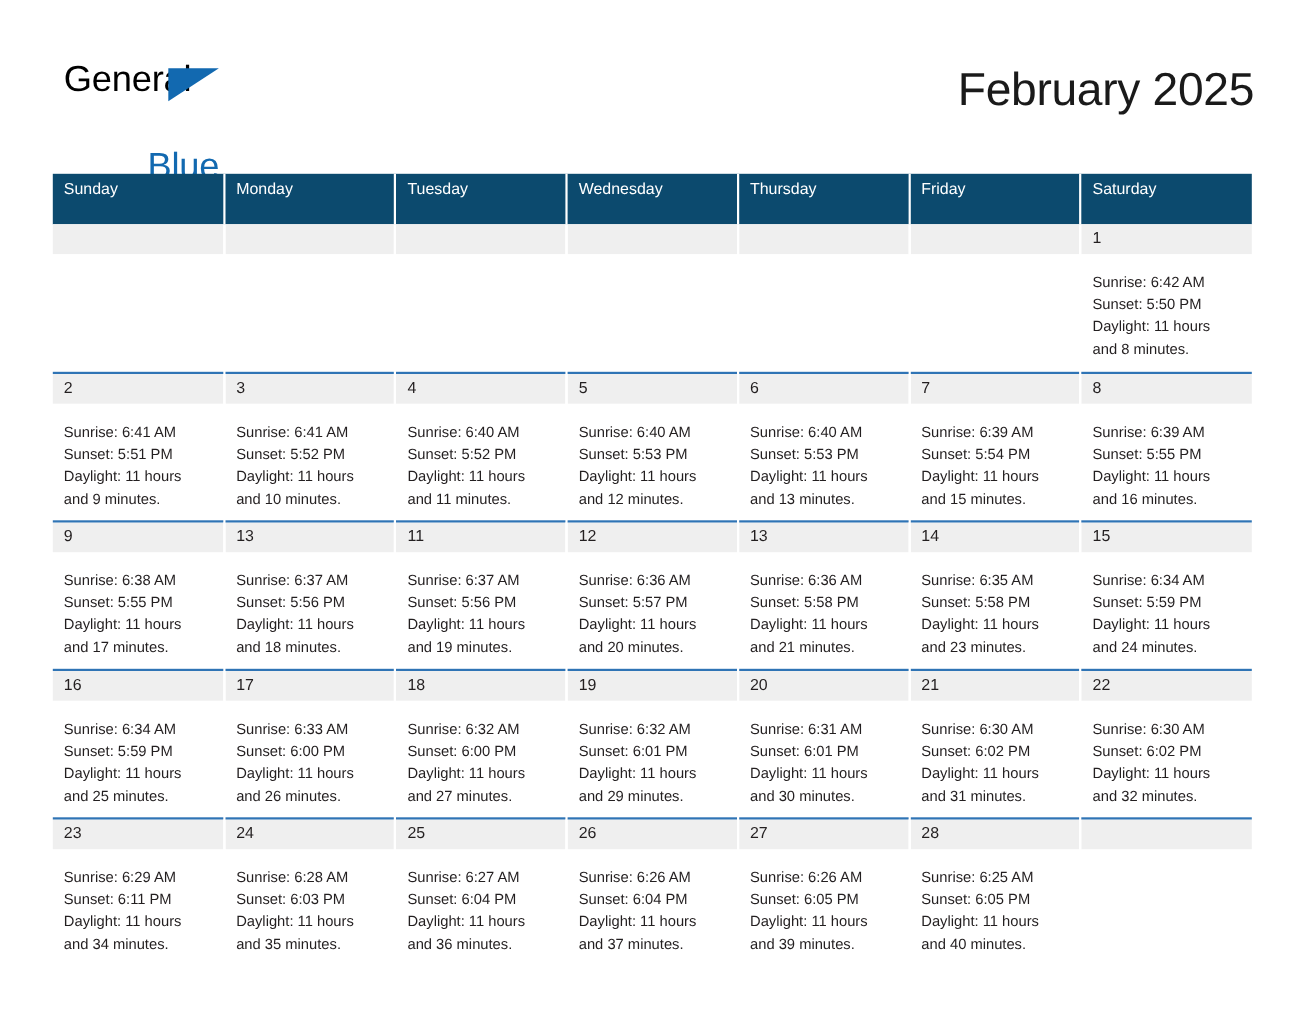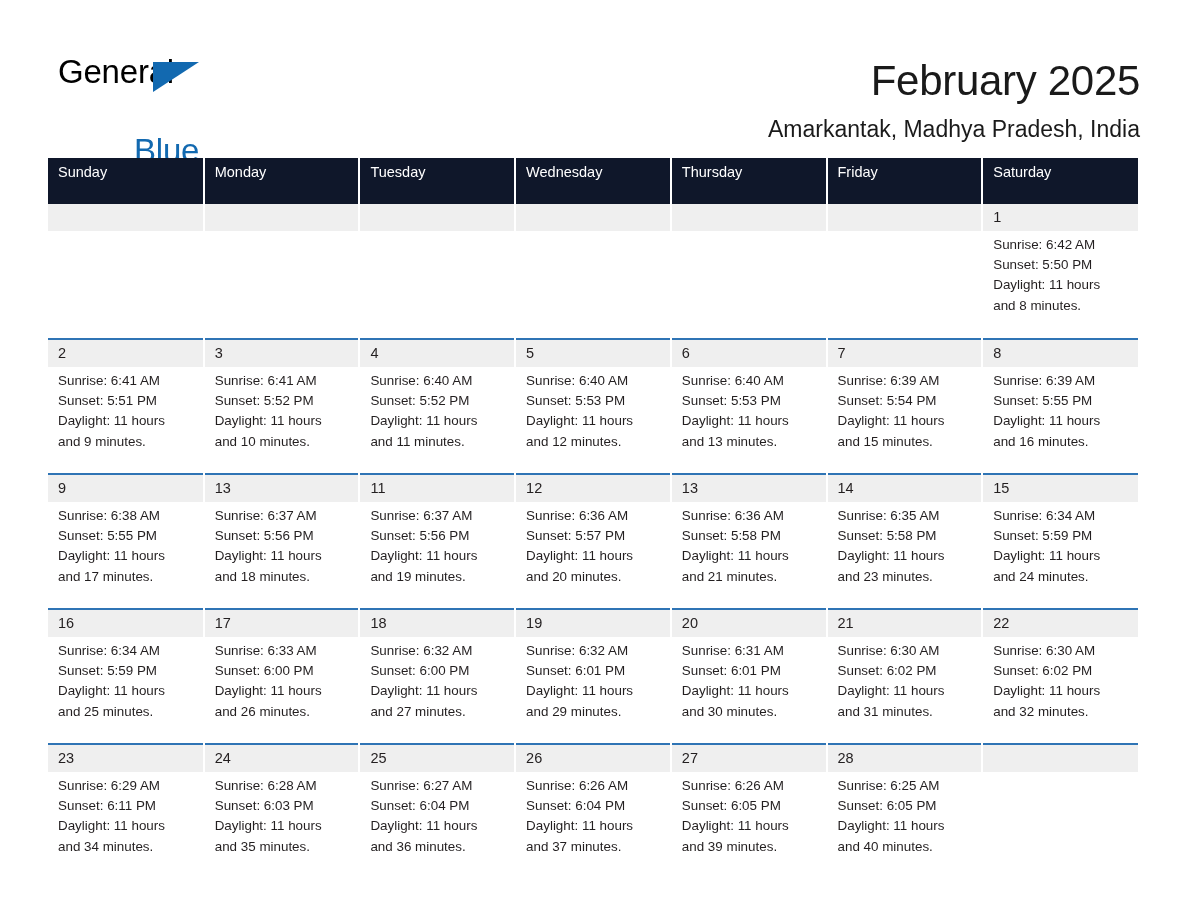--- a/index.html
+++ b/index.html
@@ -81,21 +81,21 @@
   .calendar {
     position: absolute;
     left: 48px; top: 158px;
     width: 1090px;
     border-collapse: collapse;
     table-layout: fixed;
   }
   .calendar col { width: 155.714px; }
 
   thead th {
-    background: #0f172a;
+    background: #0c4a6e;
     color: #ffffff;
     font-size: 14.5px;
     font-weight: normal;
     text-align: left;
     padding: 6px 0 24px 10px;
     height: 30px;
     border-right: 2px solid #ffffff;
     vertical-align: middle;
   }
   thead th:last-child { border-right: none; }
@@ -115,21 +115,21 @@
   .daybox { height: 100%; }
   .daynum {
     background: #efefef;
     font-size: 14.5px;
     color: #231f20;
     padding: 6px 0 6px 10px;
     height: 27px;
     line-height: 15px;
   }
   .dayinfo {
-    padding: 4px 9px 0 10px;
+    padding: 16px 9px 0 10px;
     font-size: 13.4px;
     line-height: 20.2px;
     color: #231f20;
     white-space: pre-line;
   }
   td.empty .daynum { color: transparent; }
 </style>
 </head>
 <body>
 
@@ -138,21 +138,20 @@
   <div class="header">
 
     <div class="logo">
       <span class="logo-general">General</span>
       <span class="logo-tri"></span>
       <span class="logo-blue">Blue</span>
     </div>
 
     <div class="title-block">
       <h1 class="cal-title">February 2025</h1>
-      <h2 class="cal-subtitle">Amarkantak, Madhya Pradesh, India</h2>
     </div>
 
   </div>
 
   <table class="calendar">
     <colgroup>
       <col>
         <col>
         <col>
         <col>

